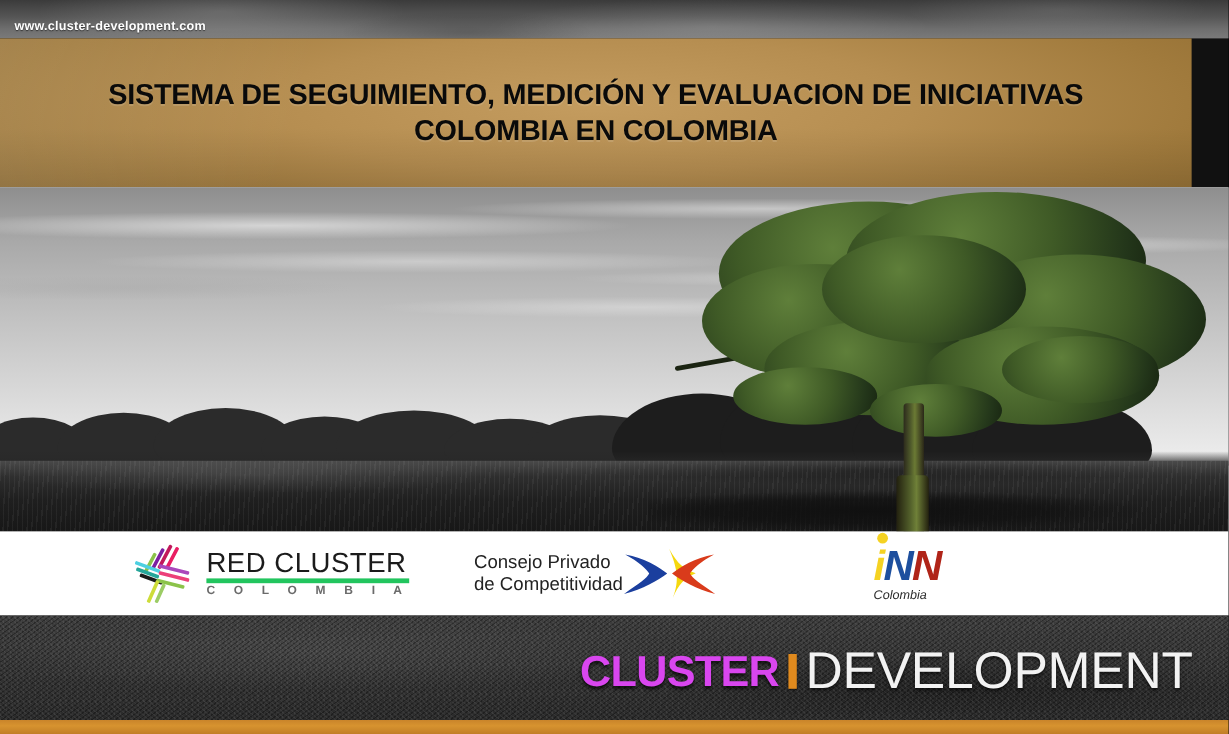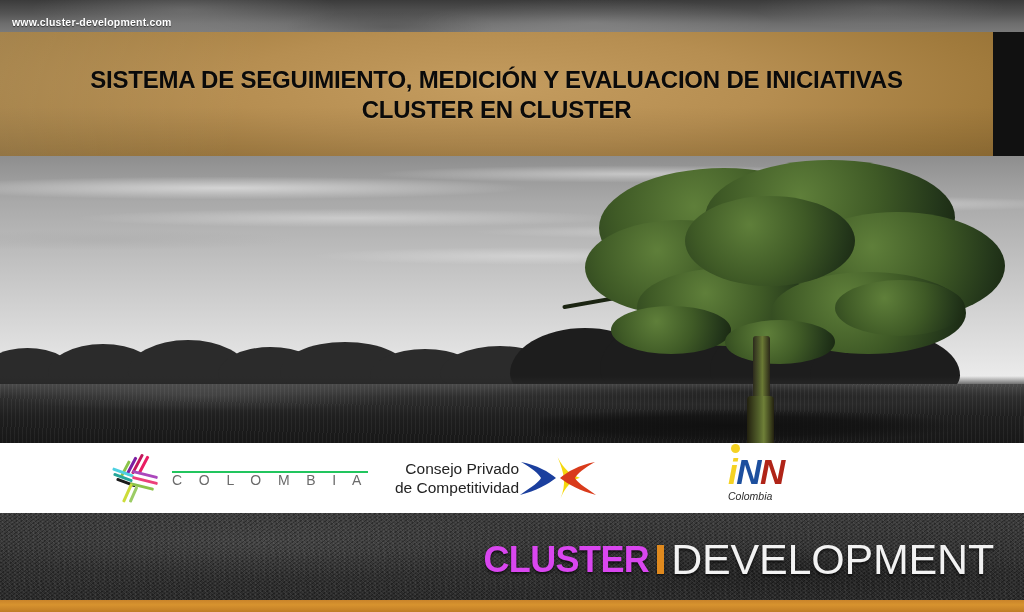--- a/index.html
+++ b/index.html
@@ -141,24 +141,24 @@
     background:#ffffff;
     display:flex;align-items:center;
   }
 
   
   .rc{position:absolute;left:110px;top:0;height:70px;display:flex;align-items:center;gap:10px;}
   .rcmark{position:relative;width:52px;height:50px;}
   .rcmark i{position:absolute;display:block;border-radius:1px;}
   .rctext{display:flex;flex-direction:column;justify-content:center;}
   .rc1{font-size:23px;font-weight:400;color:#1b1b1b;letter-spacing:.4px;line-height:24px;}
-  .rc2{font-size:14px;color:#6b6b6b;letter-spacing:6.4px;line-height:12px;border-top:2px solid #22c55e;padding-top:1px;margin-top:1px;}
-
-  
-  .cpc{position:absolute;left:395px;top:0;height:70px;display:flex;align-items:center;gap:0;text-align:right;}
+  .rc2{font-size:10px;color:#6b6b6b;letter-spacing:6.4px;line-height:12px;border-top:4px solid #22c55e;padding-top:1px;margin-top:1px;font-weight:bold;}
+
+  
+  .cpc{position:absolute;left:395px;top:0;height:70px;display:flex;align-items:center;gap:0;}
   .cpctext{font-size:15.5px;color:#232323;line-height:19px;}
   .cpcmark{position:relative;width:78px;height:46px;}
 
   
   .inn{position:absolute;left:728px;top:0;height:70px;display:flex;flex-direction:column;justify-content:center;}
   .innrow{display:flex;align-items:flex-end;line-height:1;}
   .innrow span{font-size:35px;font-weight:bold;font-style:italic;letter-spacing:-1.5px;}
   .innsub{align-self:flex-end;font-size:10.5px;font-style:italic;color:#2b2b2b;margin-top:1px;margin-right:19px;}
   .idot{position:relative;}
   .idot:after{
@@ -208,21 +208,21 @@
 
 <div class="slide">
 
   <div class="urlbar">
     <div class="urltext">www.cluster-development.com</div>
   </div>
 
   <div class="titleband">
     <div class="titlewrap">
       <div class="tline">SISTEMA DE SEGUIMIENTO, MEDICIÓN Y EVALUACION DE INICIATIVAS</div>
-      <div class="tline">CLUSTER EN CLUSTER</div>
+      <div class="tline">COLOMBIA EN COLOMBIA</div>
     </div>
   </div>
 
   <div class="photo">
     <div class="sky"></div>
     <div class="clouds"></div>
 
     <div class="treerow">
       <div class="tr" style="left:-20px;width:95px;height:44px;"></div>
       <div class="tr" style="left:48px;width:110px;height:48px;"></div>
@@ -286,20 +286,21 @@
         <i style="left:2px;top:18px;width:22px;height:3px;background:#4dd0e1;transform:rotate(20deg);"></i>
         <i style="left:3px;top:23px;width:20px;height:3px;background:#26a69a;transform:rotate(20deg);"></i>
         <i style="left:6px;top:28px;width:20px;height:3px;background:#1b1b1b;transform:rotate(20deg);"></i>
         <i style="left:22px;top:20px;width:26px;height:3px;background:#ab47bc;transform:rotate(14deg);"></i>
         <i style="left:22px;top:26px;width:26px;height:3px;background:#ec407a;transform:rotate(14deg);"></i>
         <i style="left:20px;top:32px;width:24px;height:3px;background:#8bc34a;transform:rotate(14deg);"></i>
         <i style="left:16px;top:30px;width:3px;height:20px;background:#cddc39;transform:rotate(24deg);"></i>
         <i style="left:22px;top:33px;width:3px;height:17px;background:#9ccc65;transform:rotate(24deg);"></i>
       </div>
       <div class="rctext">
+        <div class="rc1">RED CLUSTER</div>
         <div class="rc2">C O L O M B I A</div>
       </div>
     </div>
 
     <div class="cpc">
       <div class="cpctext">
         <div>Consejo Privado</div>
         <div>de Competitividad</div>
       </div>
       <div class="cpcmark">

